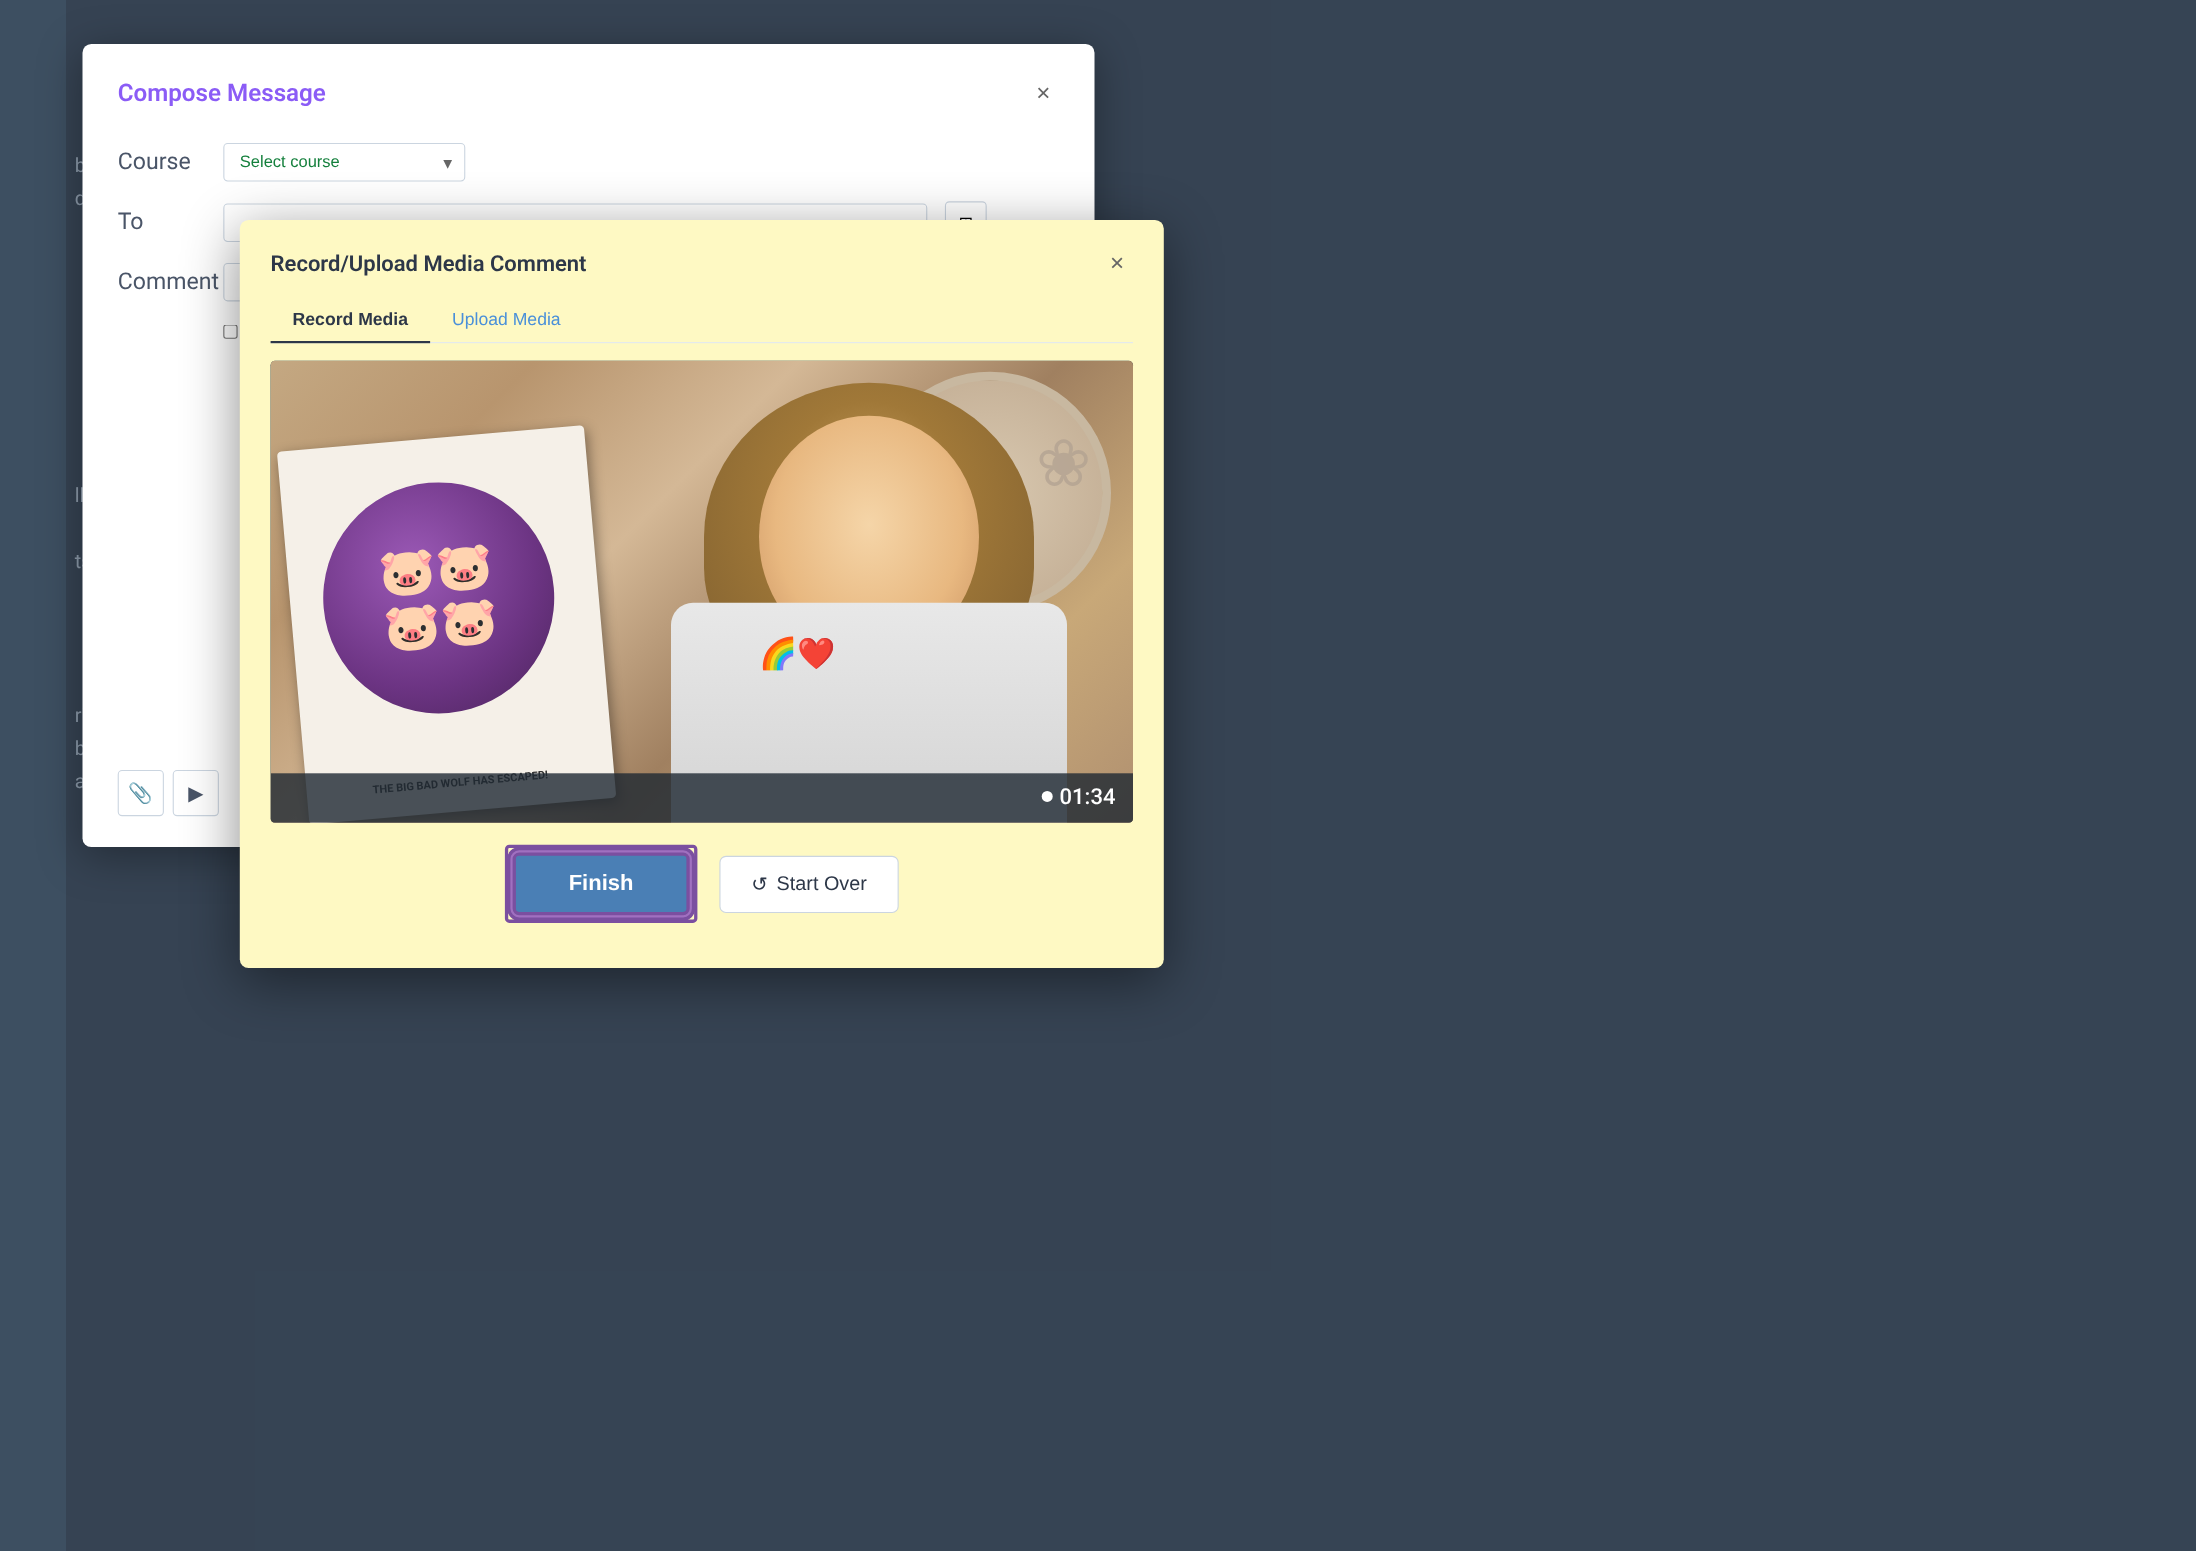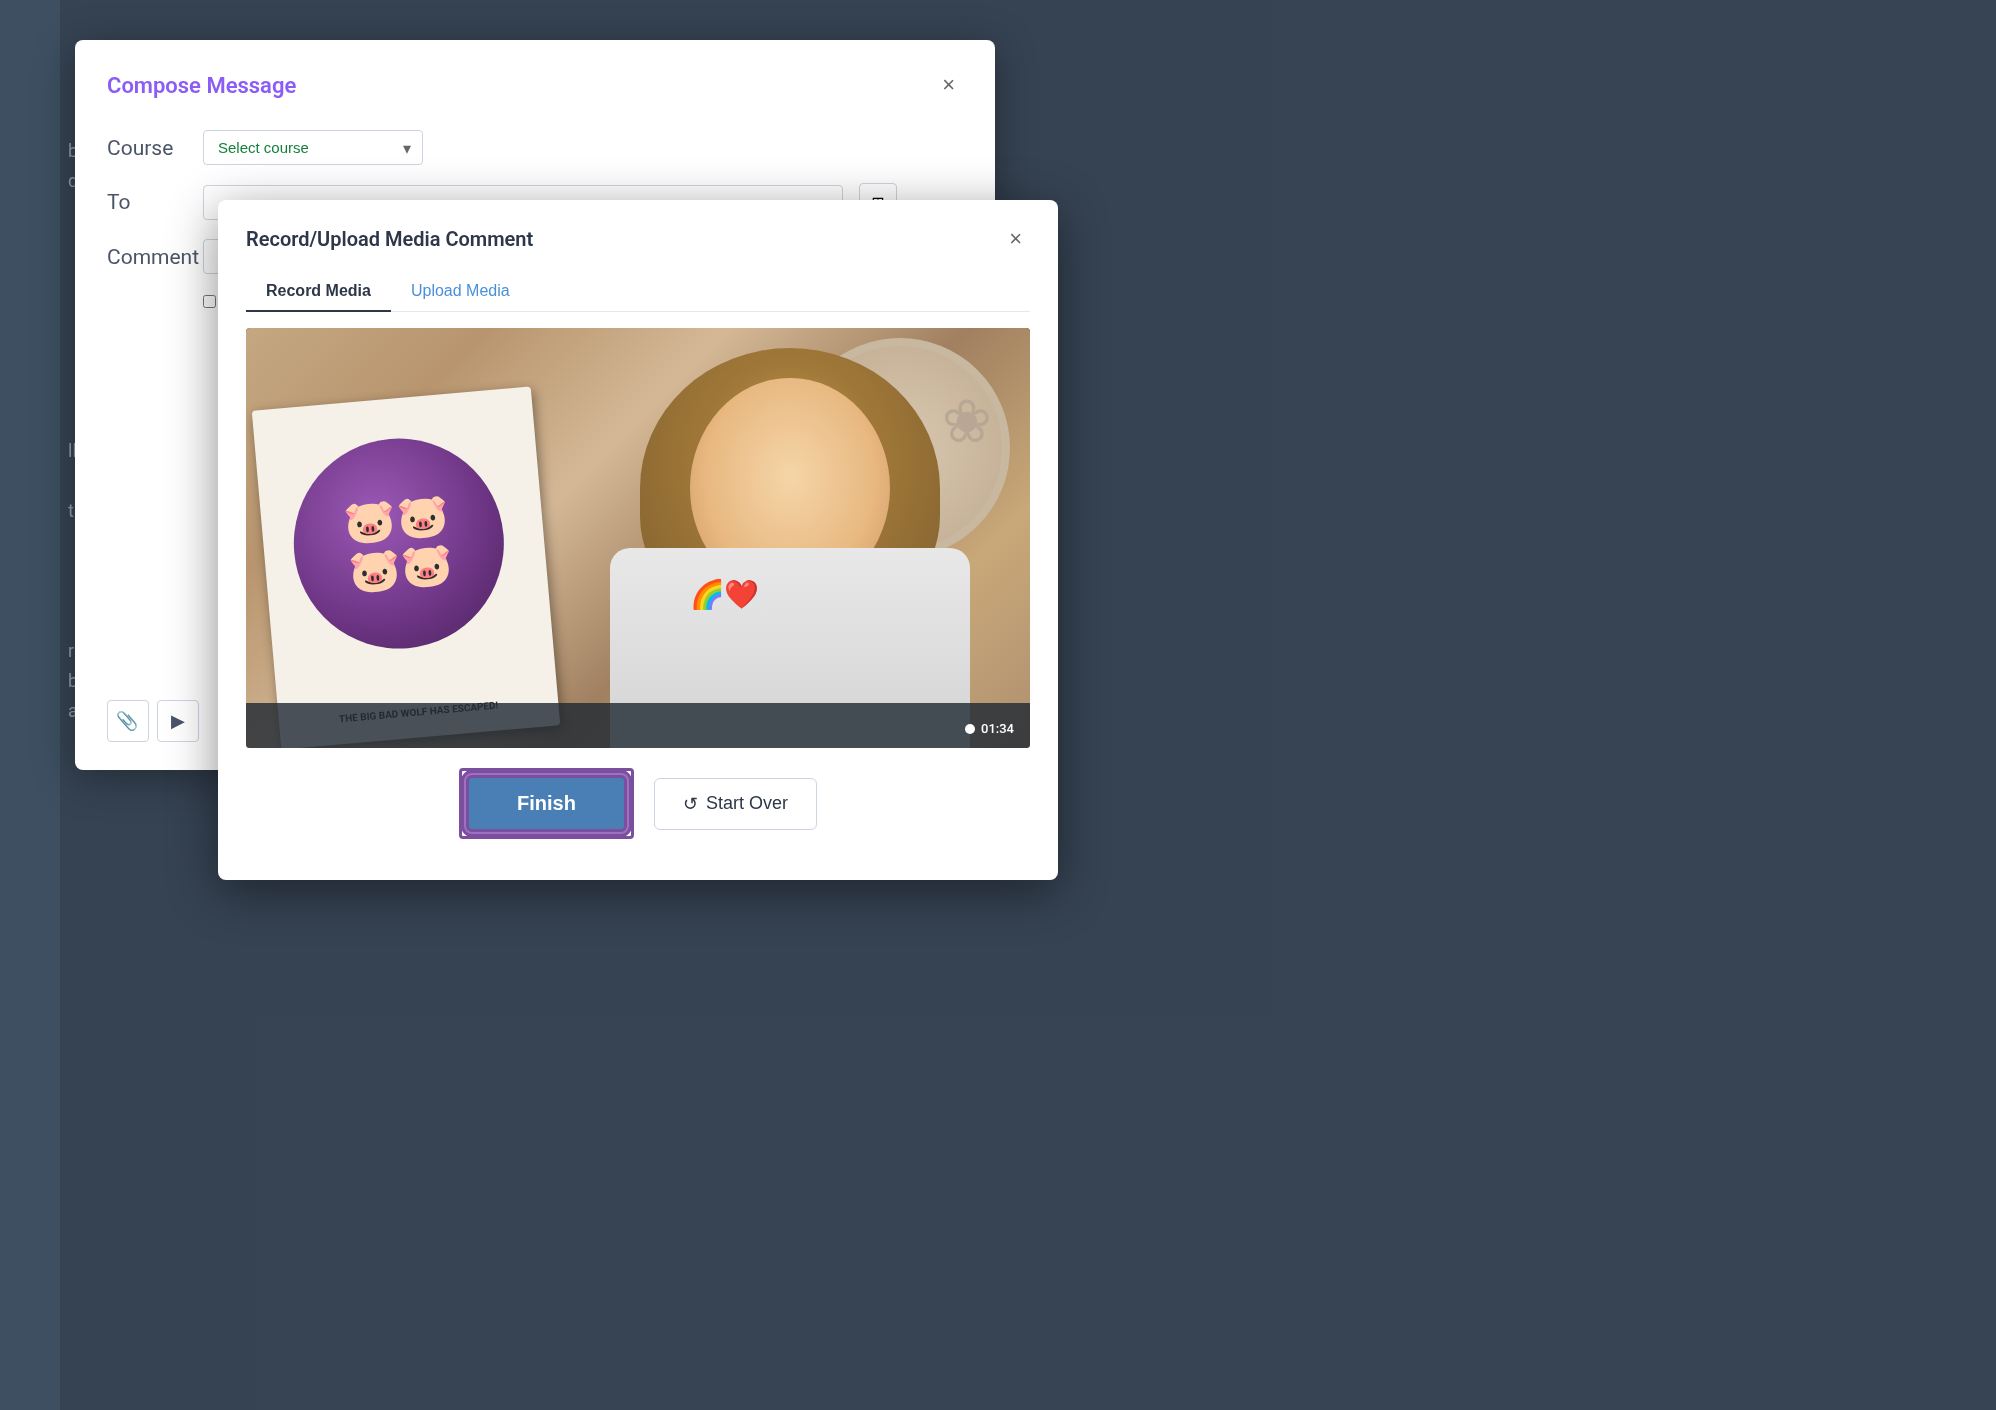--- a/index.html
+++ b/index.html
@@ -157,21 +157,21 @@
       color: #4a5568;
     }
 
     
     .media-modal {
       position: absolute;
       left: 218px;
       top: 200px;
       width: 840px;
       height: 680px;
-      background: #ffffff;
+      background: #fef9c3;
       border-radius: 8px;
       box-shadow: 0 12px 50px rgba(0,0,0,0.45);
       z-index: 10;
       padding: 24px 28px 28px;
     }
 
     .media-modal-header {
       display: flex;
       justify-content: space-between;
       align-items: center;
@@ -246,21 +246,21 @@
       position: relative;
       overflow: hidden;
     }
 
     
     .video-timer {
       position: absolute;
       bottom: 12px;
       right: 16px;
       color: #fff;
-      font-size: 13px;
+      font-size: 20px;
       font-weight: 500;
       display: flex;
       align-items: center;
       gap: 6px;
       z-index: 5;
     }
 
     .timer-dot {
       width: 10px;
       height: 10px;

